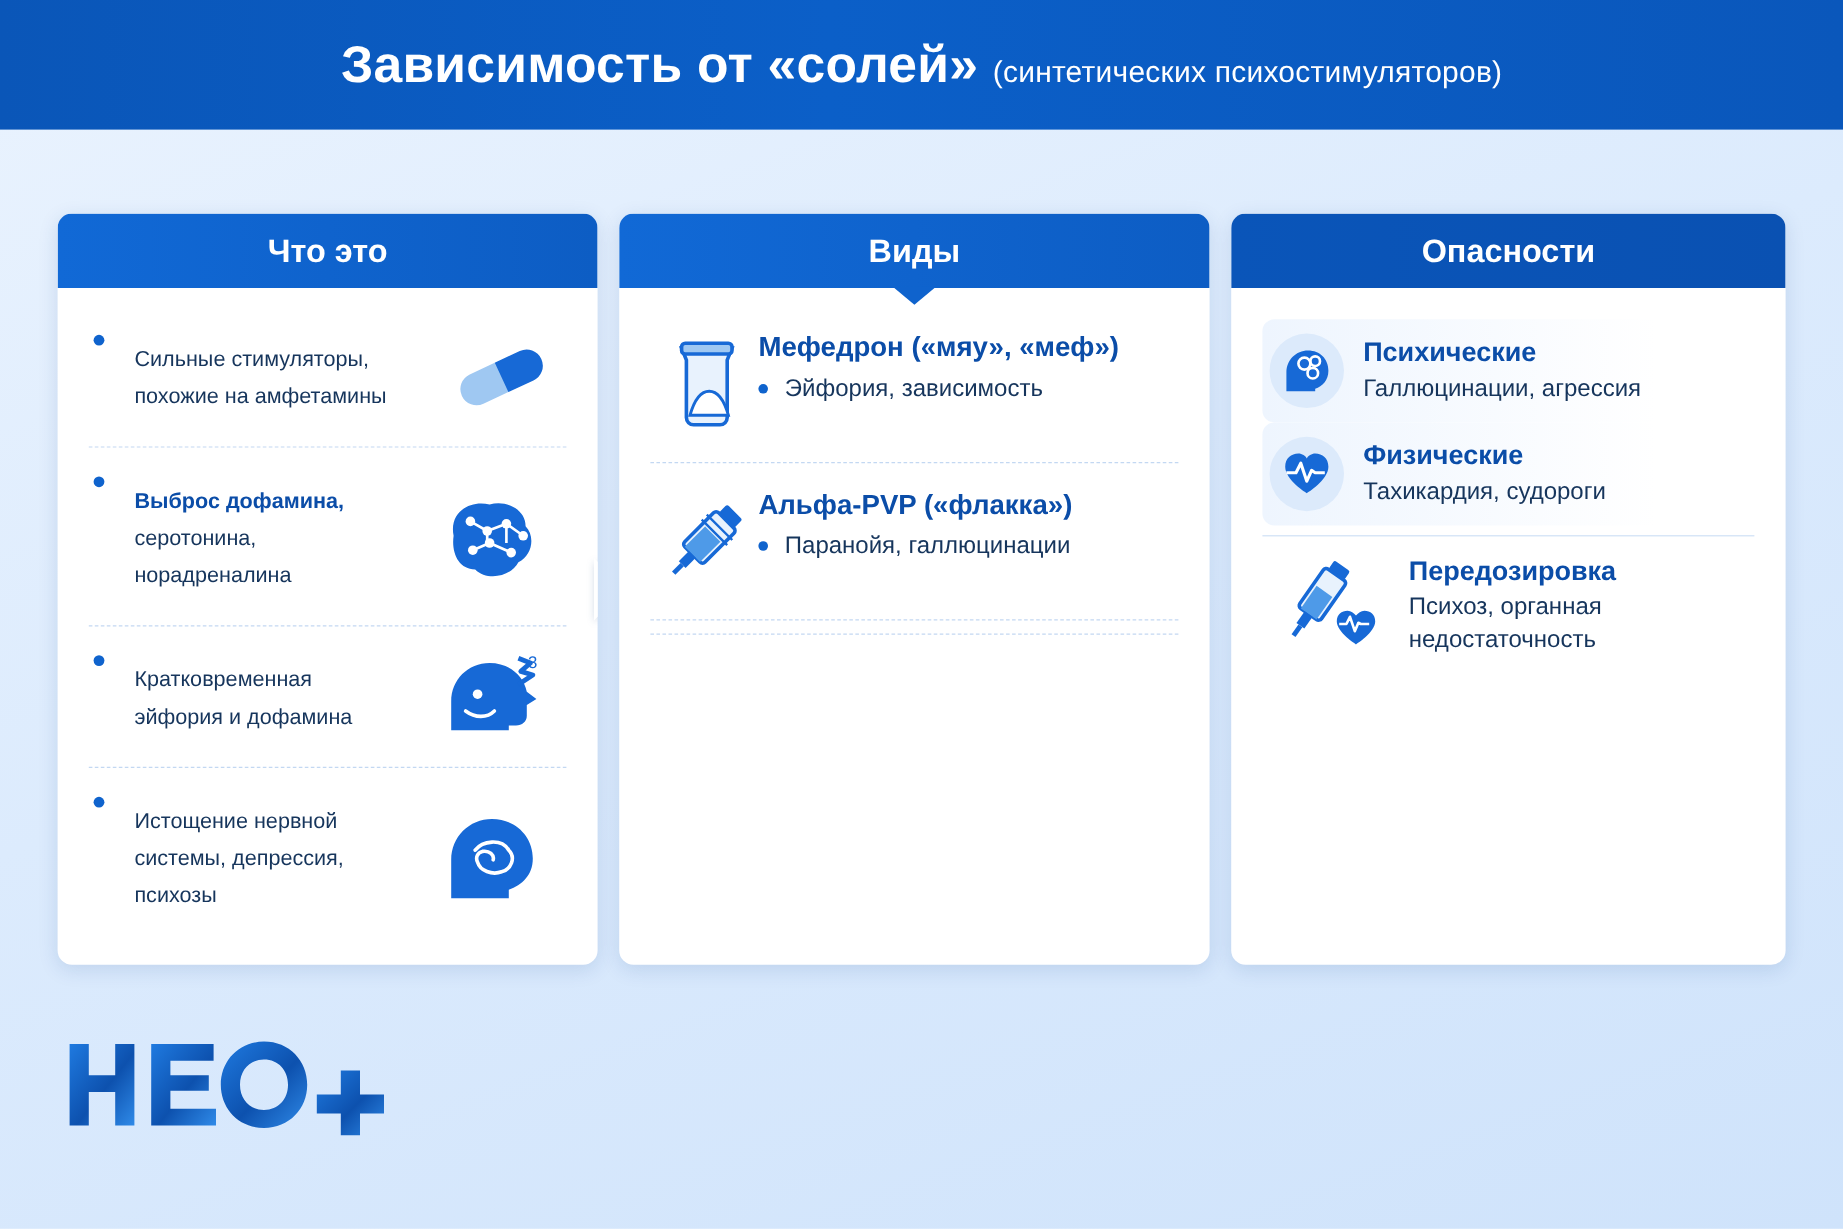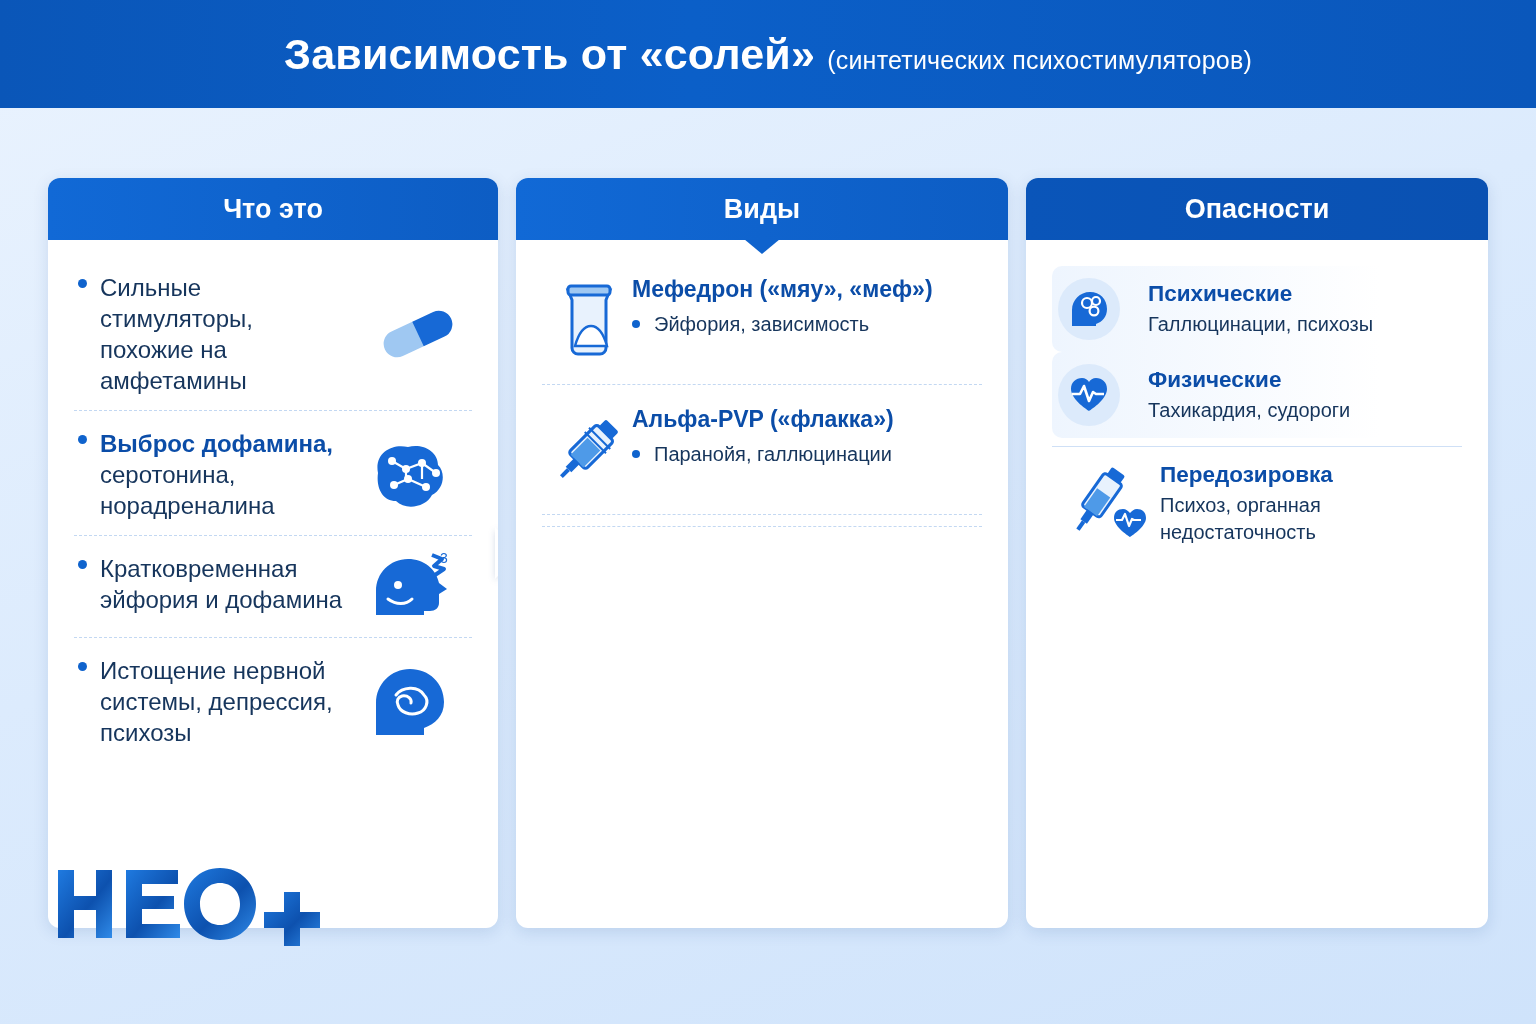--- a/index.html
+++ b/index.html
@@ -17,21 +17,21 @@
     display:flex;align-items:center;justify-content:center;
     box-sizing:border-box;
   }
   .header h1{
     margin:0;color:#ffffff;font-size:43px;font-weight:bold;letter-spacing:.2px;
     white-space:nowrap;
   }
   .header h1 .sub{font-size:25px;font-weight:normal;}
   
   .board{
-    position:absolute;top:178px;left:48px;width:1440px;height:750px;
+    position:absolute;top:178px;left:48px;width:1440px;height:626px;
     display:flex;gap:0;
   }
   .col{
     background:#ffffff;
     border-radius:12px;
     box-shadow:0 4px 16px rgba(14,60,130,.13);
     display:flex;flex-direction:column;
     overflow:hidden;
     position:relative;
   }
@@ -54,46 +54,46 @@
 
   
   .bullet-row{
     position:relative;min-height:86px;padding:6px 120px 10px 26px;
     box-sizing:border-box;
   }
   .bullet-row .dot{
     position:absolute;left:4px;top:13px;width:9px;height:9px;border-radius:50%;
     background:#0f63cd;
   }
-  .bullet-row p{margin:0;font-size:24px;line-height:31px;color:#16355c;}
+  .bullet-row p{margin:12px;font-size:18px;line-height:31px;color:#16355c;}
   .bullet-row p b{color:#0b4da8;}
   .divider{height:1px;border-top:1px dashed #c3d8f2;margin:4px 0 10px 0;}
   .ico{position:absolute;right:2px;top:50%;transform:translateY(-50%);}
 
   
   .type-row{display:flex;align-items:flex-start;gap:0;padding:10px 4px 14px 4px;}
   .type-text h3{margin:0 0 8px 0;font-size:23px;color:#0b4da8;font-weight:bold;}
   .type-text .sub{
     position:relative;margin:0;padding-left:22px;font-size:20px;color:#16355c;line-height:26px;
   }
   .type-text .sub .dot{
     position:absolute;left:0;top:9px;width:8px;height:8px;border-radius:50%;background:#0f63cd;
   }
 
   
   .danger-row{
-    display:flex;align-items:center;gap:28px;padding:12px 6px;
+    display:flex;align-items:center;gap:16px;padding:12px 6px;
     border-radius:10px;
   }
   .danger-row.tint{background:linear-gradient(90deg,#eef5fe 0%,#ffffff 80%);}
   .danger-text h3{margin:0 0 4px 0;font-size:22.5px;color:#0b4da8;font-weight:bold;}
   .danger-text p{margin:0;font-size:20px;color:#16355c;line-height:27px;}
   .overdose{
     margin-top:8px;border-top:1px solid #cfe0f6;padding-top:12px;
-    display:flex;align-items:center;
+    display:flex;align-items:center;gap:14px;
   }
   .circle-ico{
     width:62px;height:62px;border-radius:50%;background:#dceafb;
     display:flex;align-items:center;justify-content:center;flex:none;
   }
   
   .arrow{
     position:absolute;top:50%;transform:translateY(-50%);
     width:0;height:0;border-top:26px solid transparent;border-bottom:26px solid transparent;
     border-left:26px solid #ffffff;
@@ -262,21 +262,21 @@
             <path d="M6 40V24C6 14 14 6 24 6s17 7 17 17c0 8-5 13-11 15v2z" fill="#1769d6"></path>
             <g fill="none" stroke="#ffffff" stroke-width="2.2">
               <circle cx="21" cy="17" r="5"></circle>
                 <circle cx="30" cy="15" r="4"></circle>
                 <circle cx="28" cy="25" r="4.4"></circle>
             </g>
           </svg>
         </span>
         <div class="danger-text">
           <h3>Психические</h3>
-          <p>Галлюцинации, психозы</p>
+          <p>Галлюцинации, агрессия</p>
         </div>
       </div>
 
       <div class="danger-row tint">
         <span class="circle-ico">
           <svg width="46" height="46" viewBox="0 0 46 46">
             <path d="M23 39S5 28 5 17C5 10 10 6 16 6c3 0 6 2 7 4 1-2 4-4 7-4 6 0 11 4 11 11 0 11-18 22-18 22z" fill="#1769d6"></path>
             <path d="M6 22h8l4-8 5 15 4-9 3 2h8" stroke="#ffffff" stroke-width="2.6" fill="none" stroke-linejoin="round"></path>
           </svg>
         </span>

